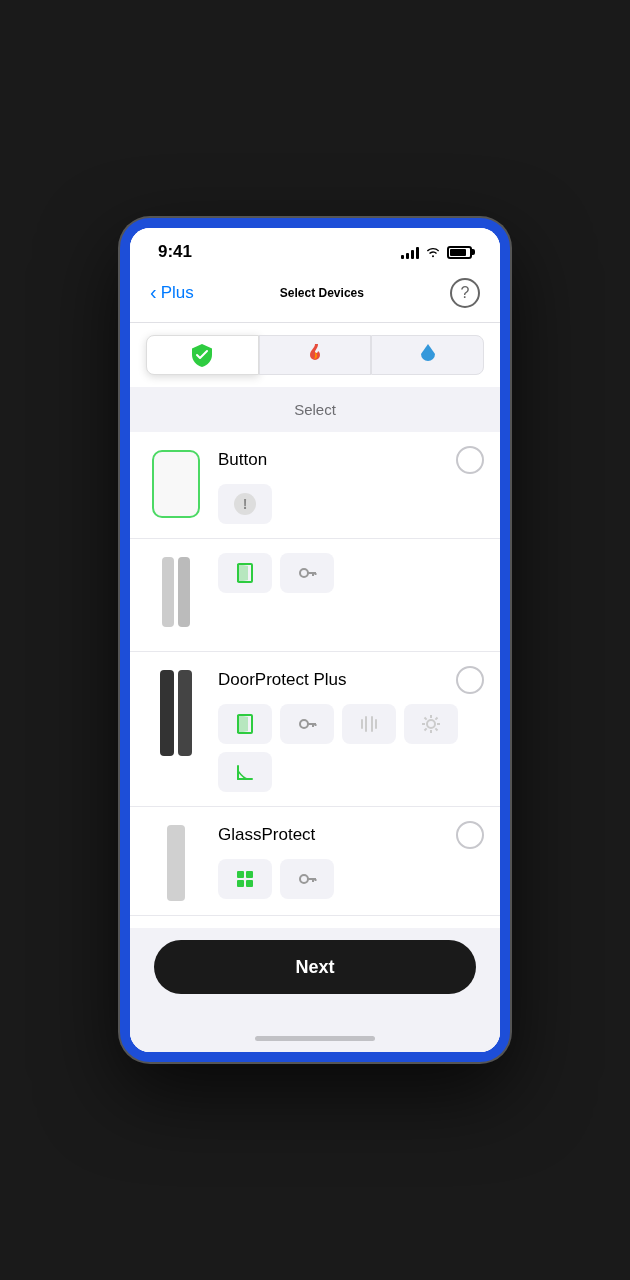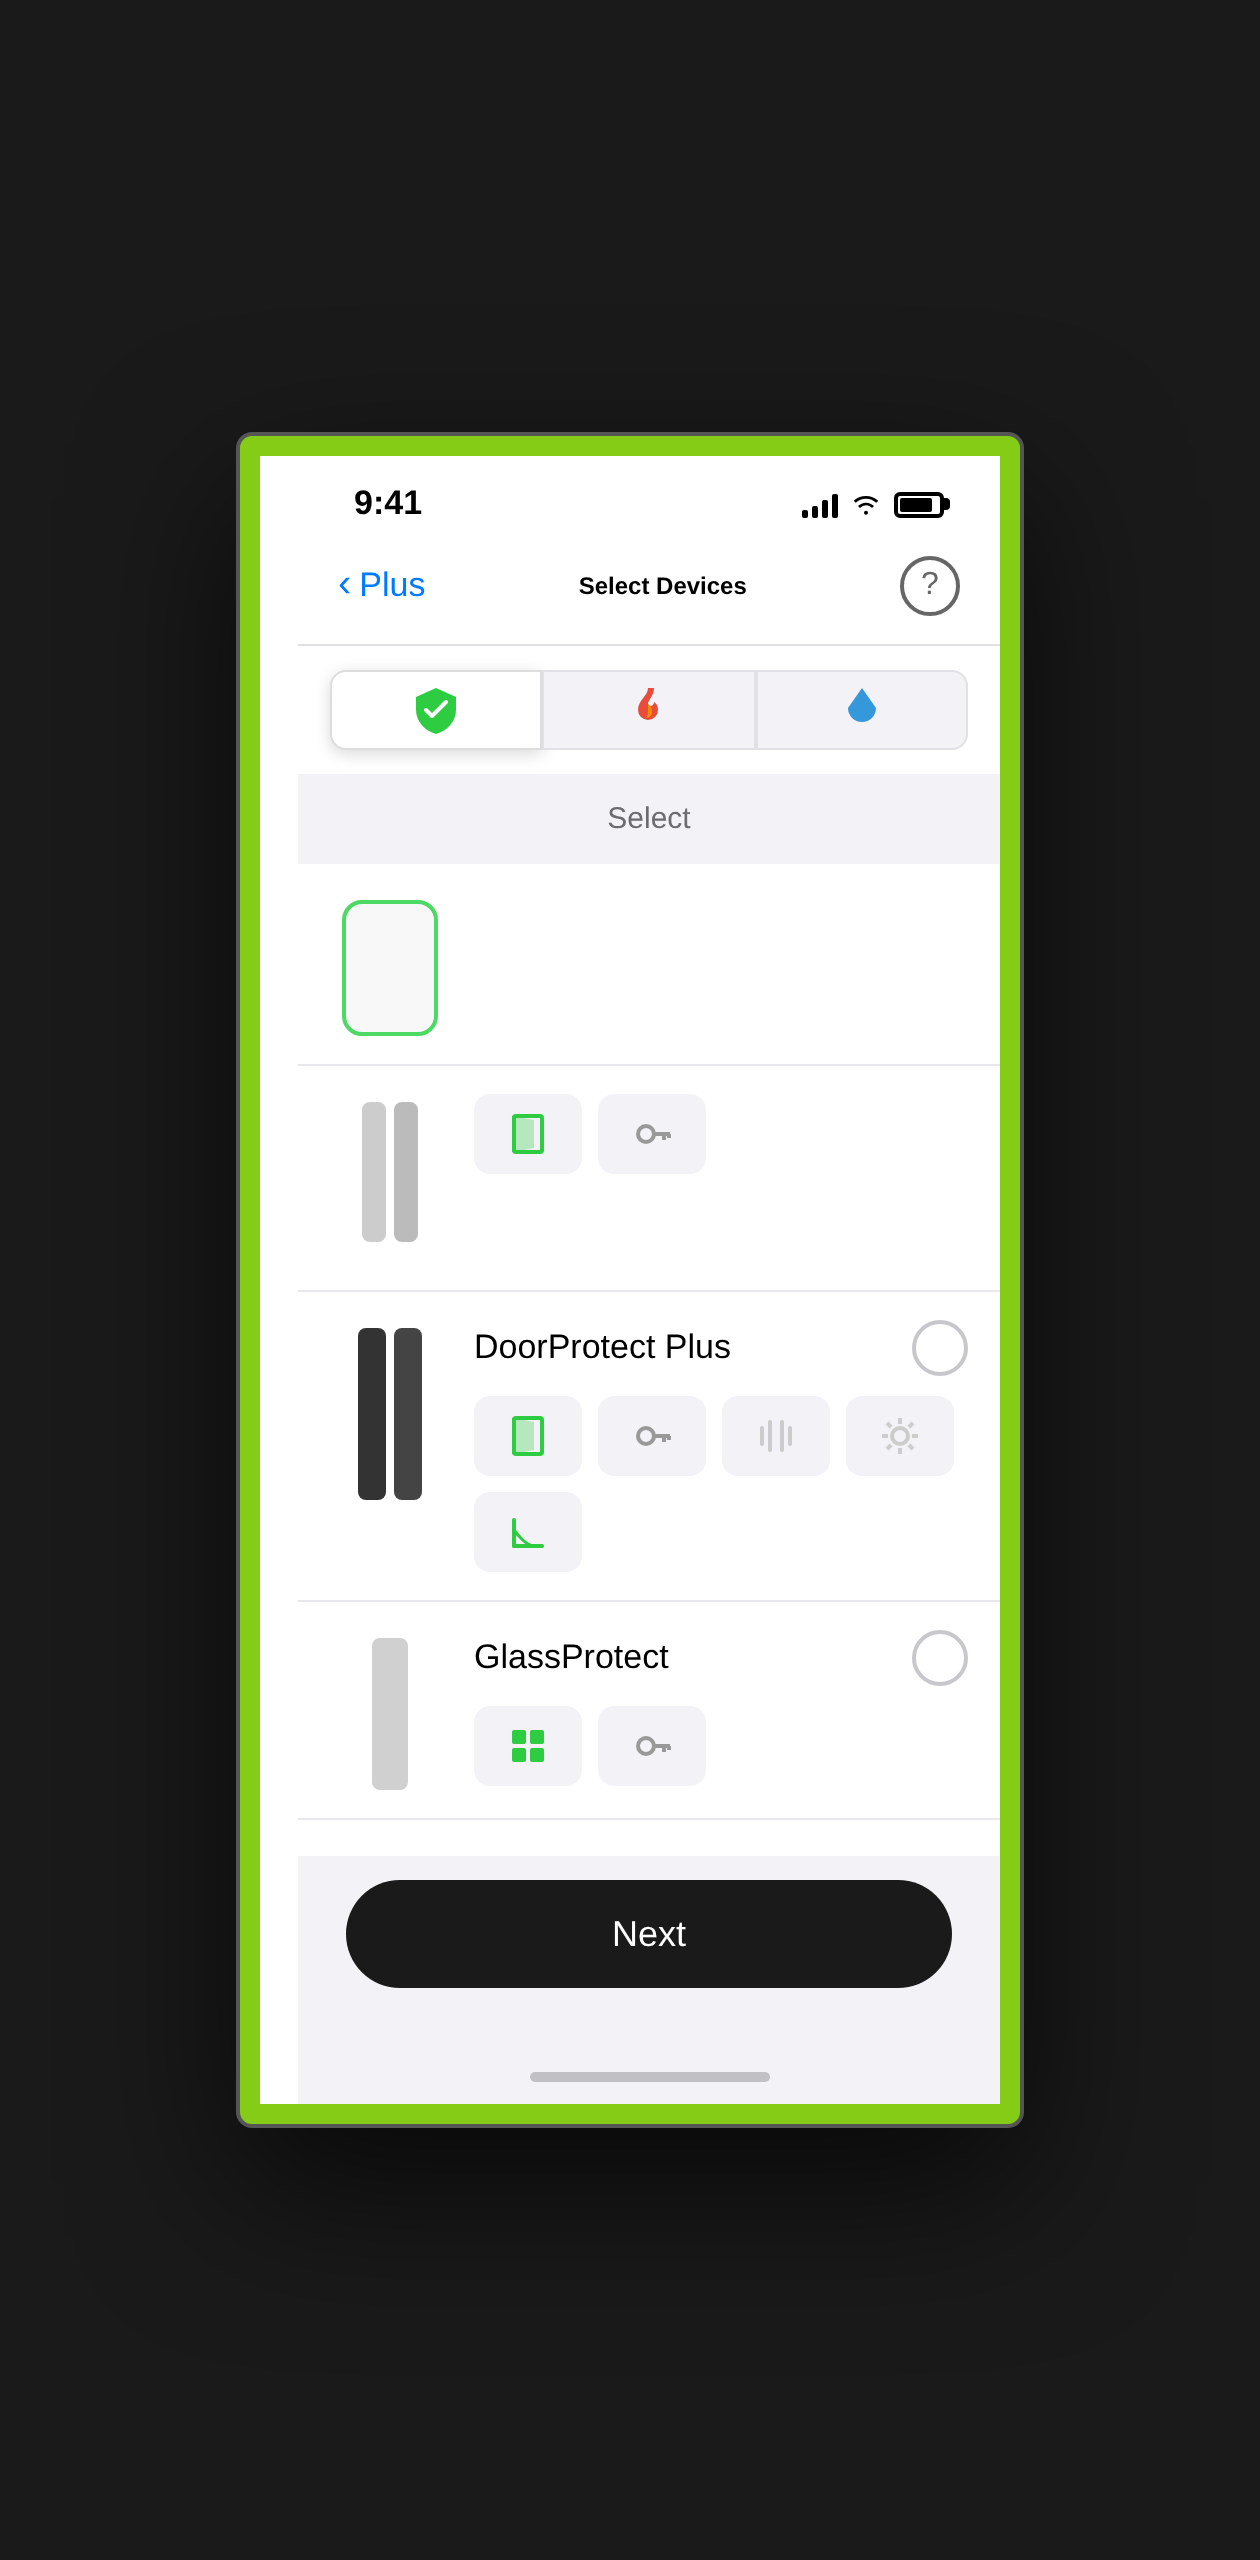--- a/index.html
+++ b/index.html
@@ -11,26 +11,25 @@
       justify-content: center;
       align-items: center;
       min-height: 100vh;
       font-family: -apple-system, BlinkMacSystemFont, 'Helvetica Neue', Arial, sans-serif;
     }
 
     .phone-frame {
       width: 390px;
       height: 844px;
       background: #fff;
-      border-radius: 6px;
-      border: 10px solid #84cc16;
+      border-radius: 30px;
+      border: 10px solid #1d4ed8;
       overflow: hidden;
       position: relative;
       box-shadow: 0 0 0 2px #555, 0 30px 80px rgba(0,0,0,0.7);
-      padding-left: 19px;
     }
 
     .phone-inner {
       width: 100%;
       height: 100%;
       background: #f2f2f7;
       display: flex;
       flex-direction: column;
       overflow: hidden;
     }
@@ -272,21 +271,21 @@
       border-radius: 32px;
       display: flex;
       align-items: center;
       justify-content: center;
       cursor: pointer;
     }
 
     .next-btn-label {
       color: #fff;
       font-size: 18px;
-      font-weight: 400;
+      font-weight: 700;
     }
 
     
     .home-indicator {
       height: 28px;
       background: #f2f2f7;
       display: flex;
       align-items: center;
       justify-content: center;
     }
@@ -398,20 +397,34 @@
 
     <div class="scroll-content">
 
       <div class="section-header">
         <span>Select</span>
       </div>
 
       <div class="device-item">
         <div class="device-image">
           <div class="btn-device"></div>
+        </div>
+        <div class="device-info">
+          <div class="device-name-row">
+            <span class="device-name">Button</span>
+            <div class="device-checkbox"></div>
+          </div>
+          <div class="device-tags">
+            <div class="tag">
+              <svg width="24" height="24" viewBox="0 0 24 24">
+                <circle cx="12" cy="12" r="11" fill="#ddd"></circle>
+                <text x="12" y="17" text-anchor="middle" font-size="14" font-weight="700" fill="#888">!</text>
+              </svg>
+            </div>
+          </div>
         </div>
       </div>
 
       <div class="device-item">
         <div class="device-image">
           <div class="door-device">
             <div class="door-part" style="height:70px; background:#ccc;"></div>
             <div class="door-part" style="height:70px; background:#bbb;"></div>
           </div>
         </div>

